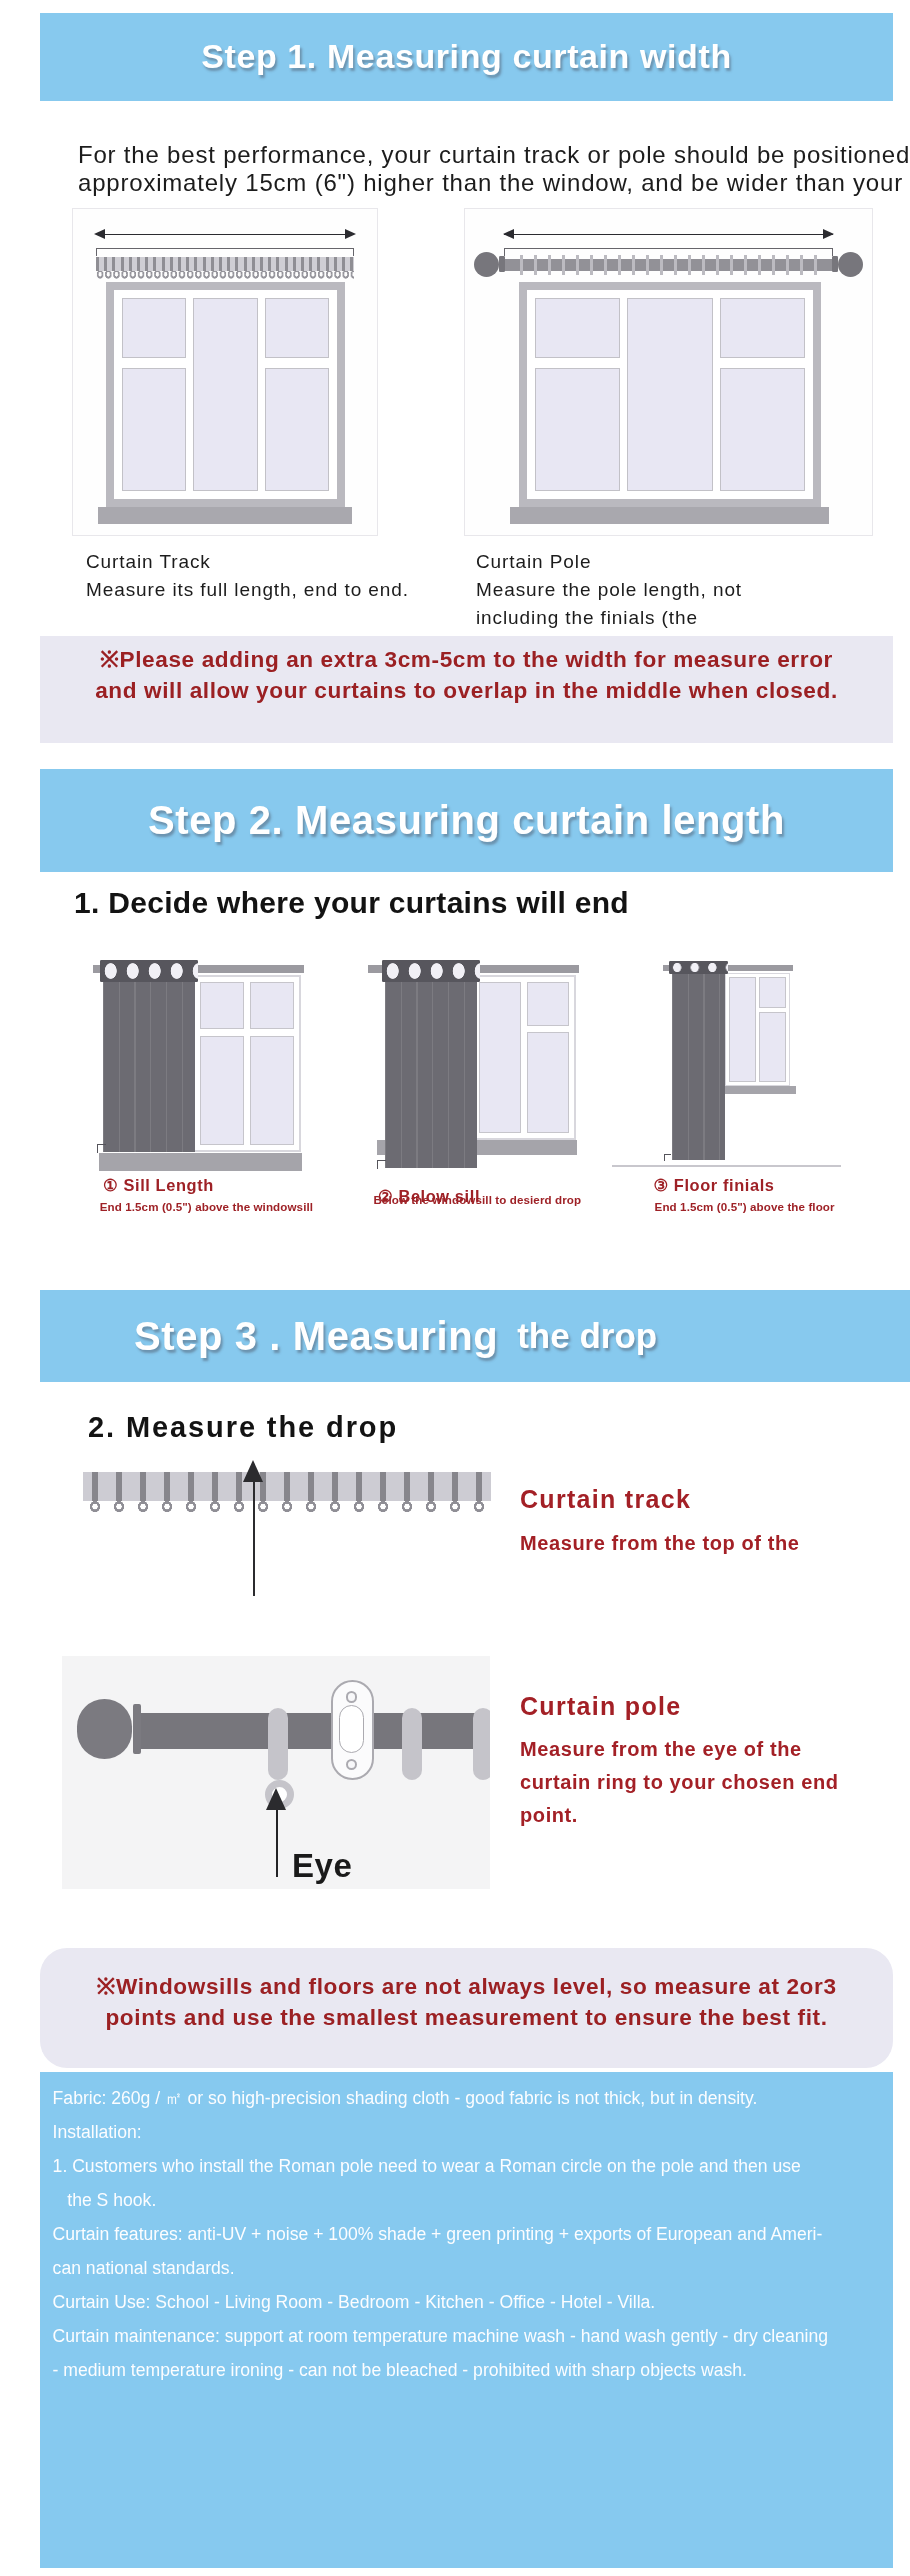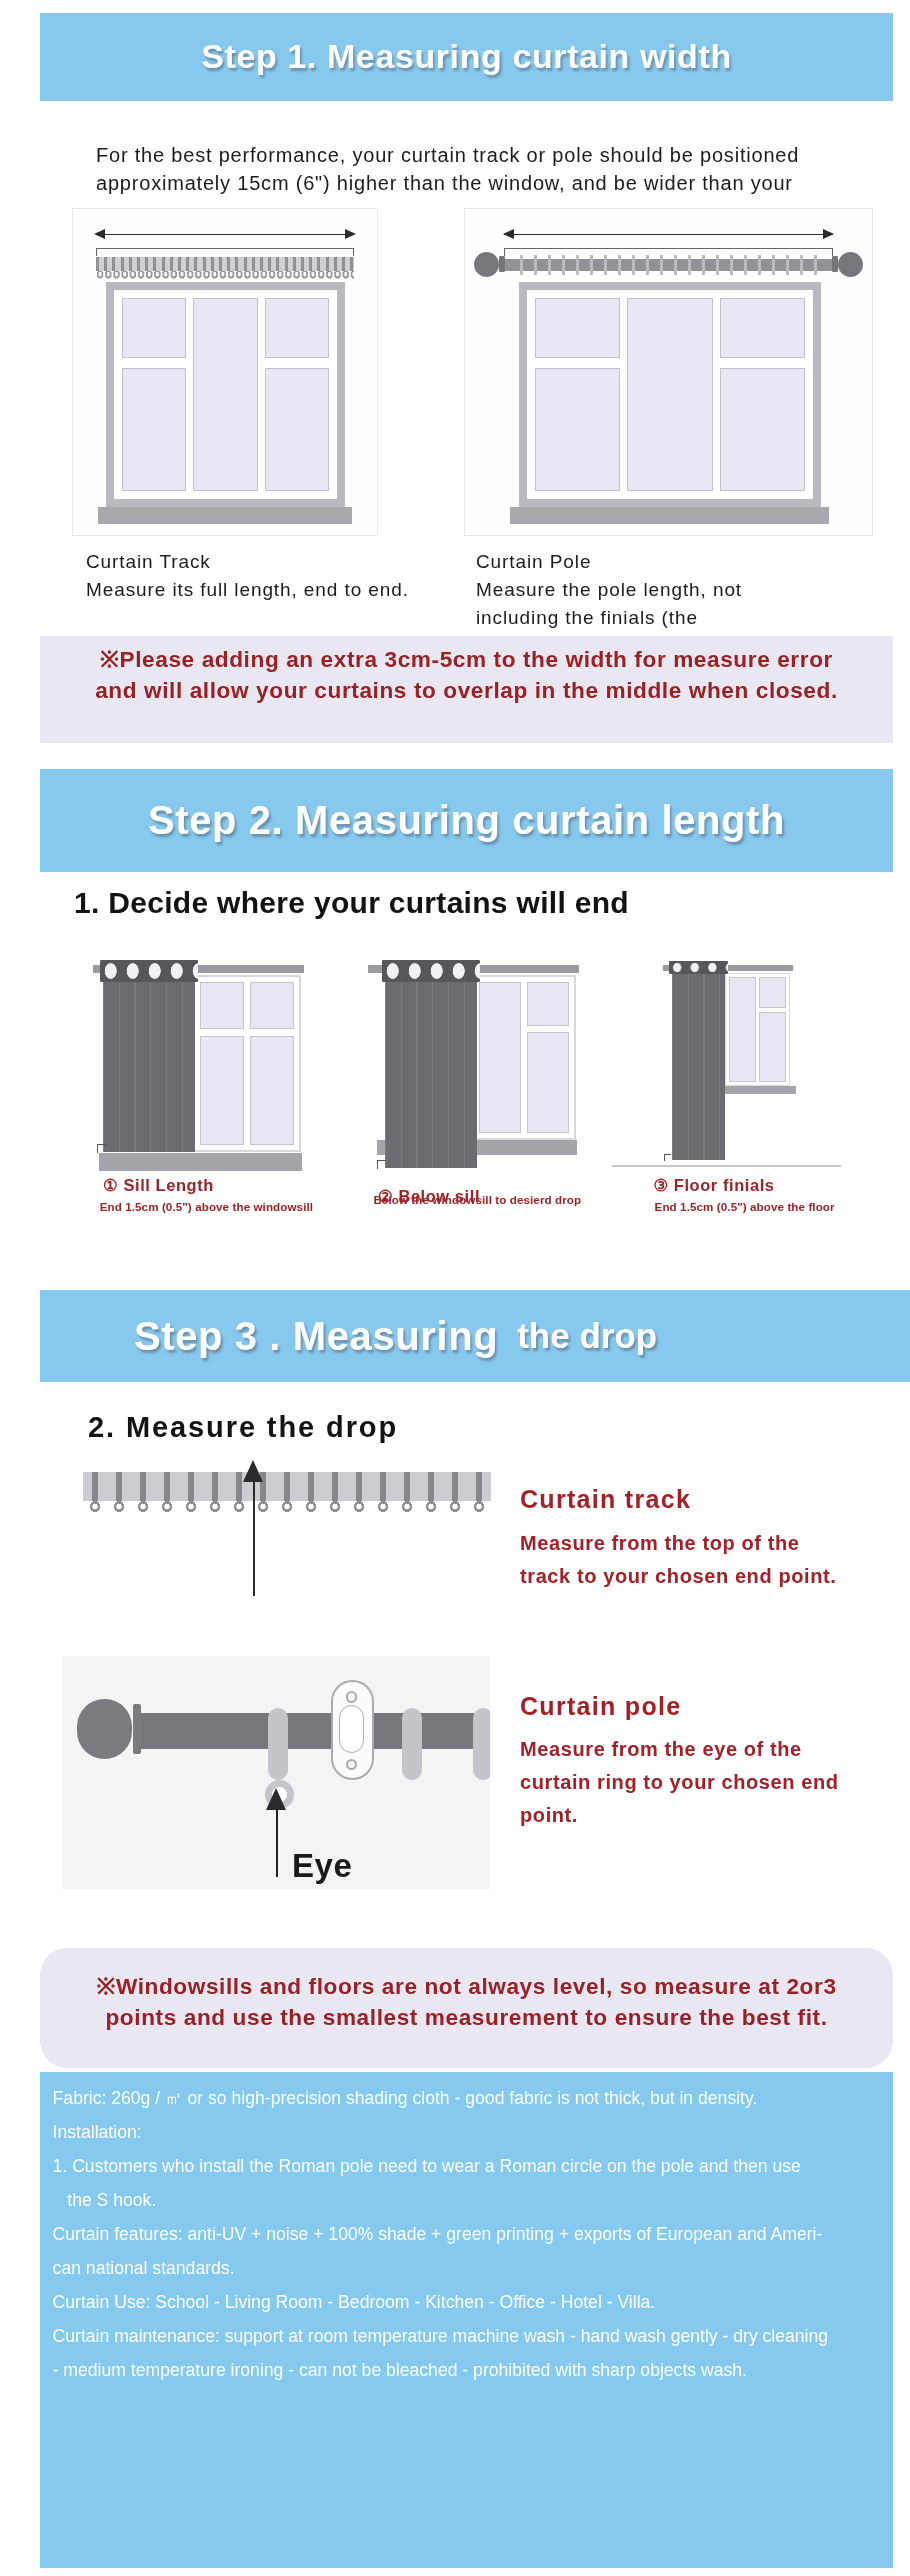--- a/index.html
+++ b/index.html
@@ -10,21 +10,21 @@
   .banner{position:absolute;left:40px;width:853px;background:#87C9EE;color:#fff;font-weight:bold;
           display:flex;align-items:center;justify-content:center;
           text-shadow:1.9px 2.5px 2.5px rgba(70,75,90,.45);letter-spacing:0.6px;}
   #banner1{top:12.6px;height:88px;font-size:34px;}
   #banner2{top:769px;height:103px;font-size:40px;}
   #banner3{top:1290px;height:92px;font-size:40px;justify-content:flex-start;padding-left:94px;}
   #banner3 .sub{font-size:35px;margin-left:19px;letter-spacing:0;}
 
   
   .blacktext{color:#1c1c1c;}
-  #intro{position:absolute;left:96px;top:141px;font-size:20px;letter-spacing:0.8px;line-height:28px;white-space:nowrap;}
+  #intro{position:absolute;left:78px;top:141px;font-size:24px;letter-spacing:0.8px;line-height:28px;white-space:nowrap;}
   .labelblock{position:absolute;font-size:19px;letter-spacing:0.9px;line-height:28px;color:#1c1c1c;}
   #labelTrack{left:86px;top:548px;}
   #labelPole{left:476px;top:548px;}
   .heading{position:absolute;font-weight:bold;color:#131313;}
   #heading1{left:74px;top:886px;font-size:30px;letter-spacing:0.3px;}
   #heading2{left:88px;top:1411px;font-size:29px;letter-spacing:1.9px;}
 
   
   .noteBox{position:absolute;left:40px;width:853px;background:#E9E8F2;color:#9B2023;
            font-size:22.6px;font-weight:bold;letter-spacing:0.6px;text-align:center;line-height:31px;box-sizing:border-box;}
@@ -258,21 +258,20 @@
   </div>
 
   <div class="heading" id="heading2">2. Measure the drop</div>
 
   <div id="track3bar"></div>
   <div id="track3loops"></div>
   <div class="vup" style="left:253px;top:1479px;height:117px;"></div>
   <div class="red-title" style="left:520px;top:1485px;">Curtain track</div>
   <div class="red-body" style="left:520px;top:1527px;">
     <div>Measure from the top of the</div>
-    <div>track to your chosen end point.</div>
   </div>
 
   <div id="polepanel">
     <div class="pfinial"></div>
     <div class="pcollar"></div>
     <div class="pole3"></div>
     <div class="pring" style="left:206px;"></div>
     <div class="pring" style="left:340px;"></div>
     <div class="pring" style="left:411px;"></div>
     <div class="peye"></div>

